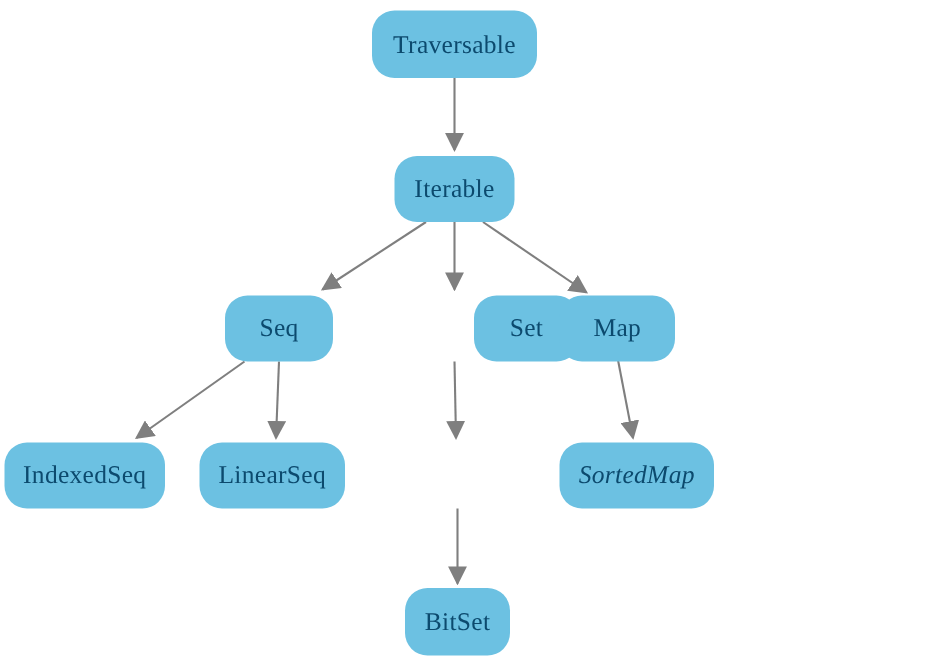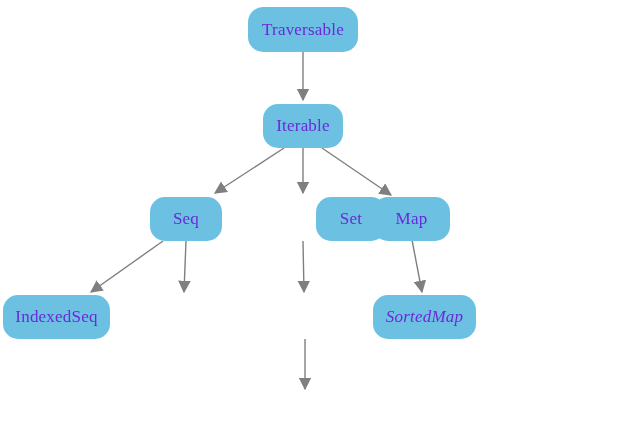--- a/index.html
+++ b/index.html
@@ -19,21 +19,21 @@
     position: absolute;
     left: 0;
     top: 0;
     width: 629px;
     height: 443px;
   }
   .node {
     position: absolute;
     background: #6cc1e2;
     border-radius: 15px;
-    color: #6d28d9;
+    color: #0c4a6e;
     font-size: 17px;
     display: flex;
     align-items: center;
     justify-content: center;
     text-align: center;
     letter-spacing: 0.2px;
     user-select: none;
   }
 </style>
 </head>
@@ -65,18 +65,20 @@
   <div class="node" style="left:150px; top:197px; width:72px;  height:44px;">Seq</div>
 
   <div class="node" style="left:263px; top:104px; width:80px;  height:44px;">Iterable</div>
 
   <div class="node" style="left:268px; top:197px; width:70px;  height:44px;margin-left:48px;">Set</div>
 
   <div class="node" style="left:373px; top:197px; width:77px;  height:44px;">Map</div>
 
   <div class="node" style="left:3px;   top:295px; width:107px; height:44px;">IndexedSeq</div>
 
+  <div class="node" style="left:133px; top:295px; width:97px;  height:44px;">LinearSeq</div>
 
 
   <div class="node" style="left:373px; top:295px; width:103px; height:44px;font-style:italic;">SortedMap</div>
 
+  <div class="node" style="left:270px; top:392px; width:70px;  height:45px;">BitSet</div>
 
 </div>
 
 </body></html>

